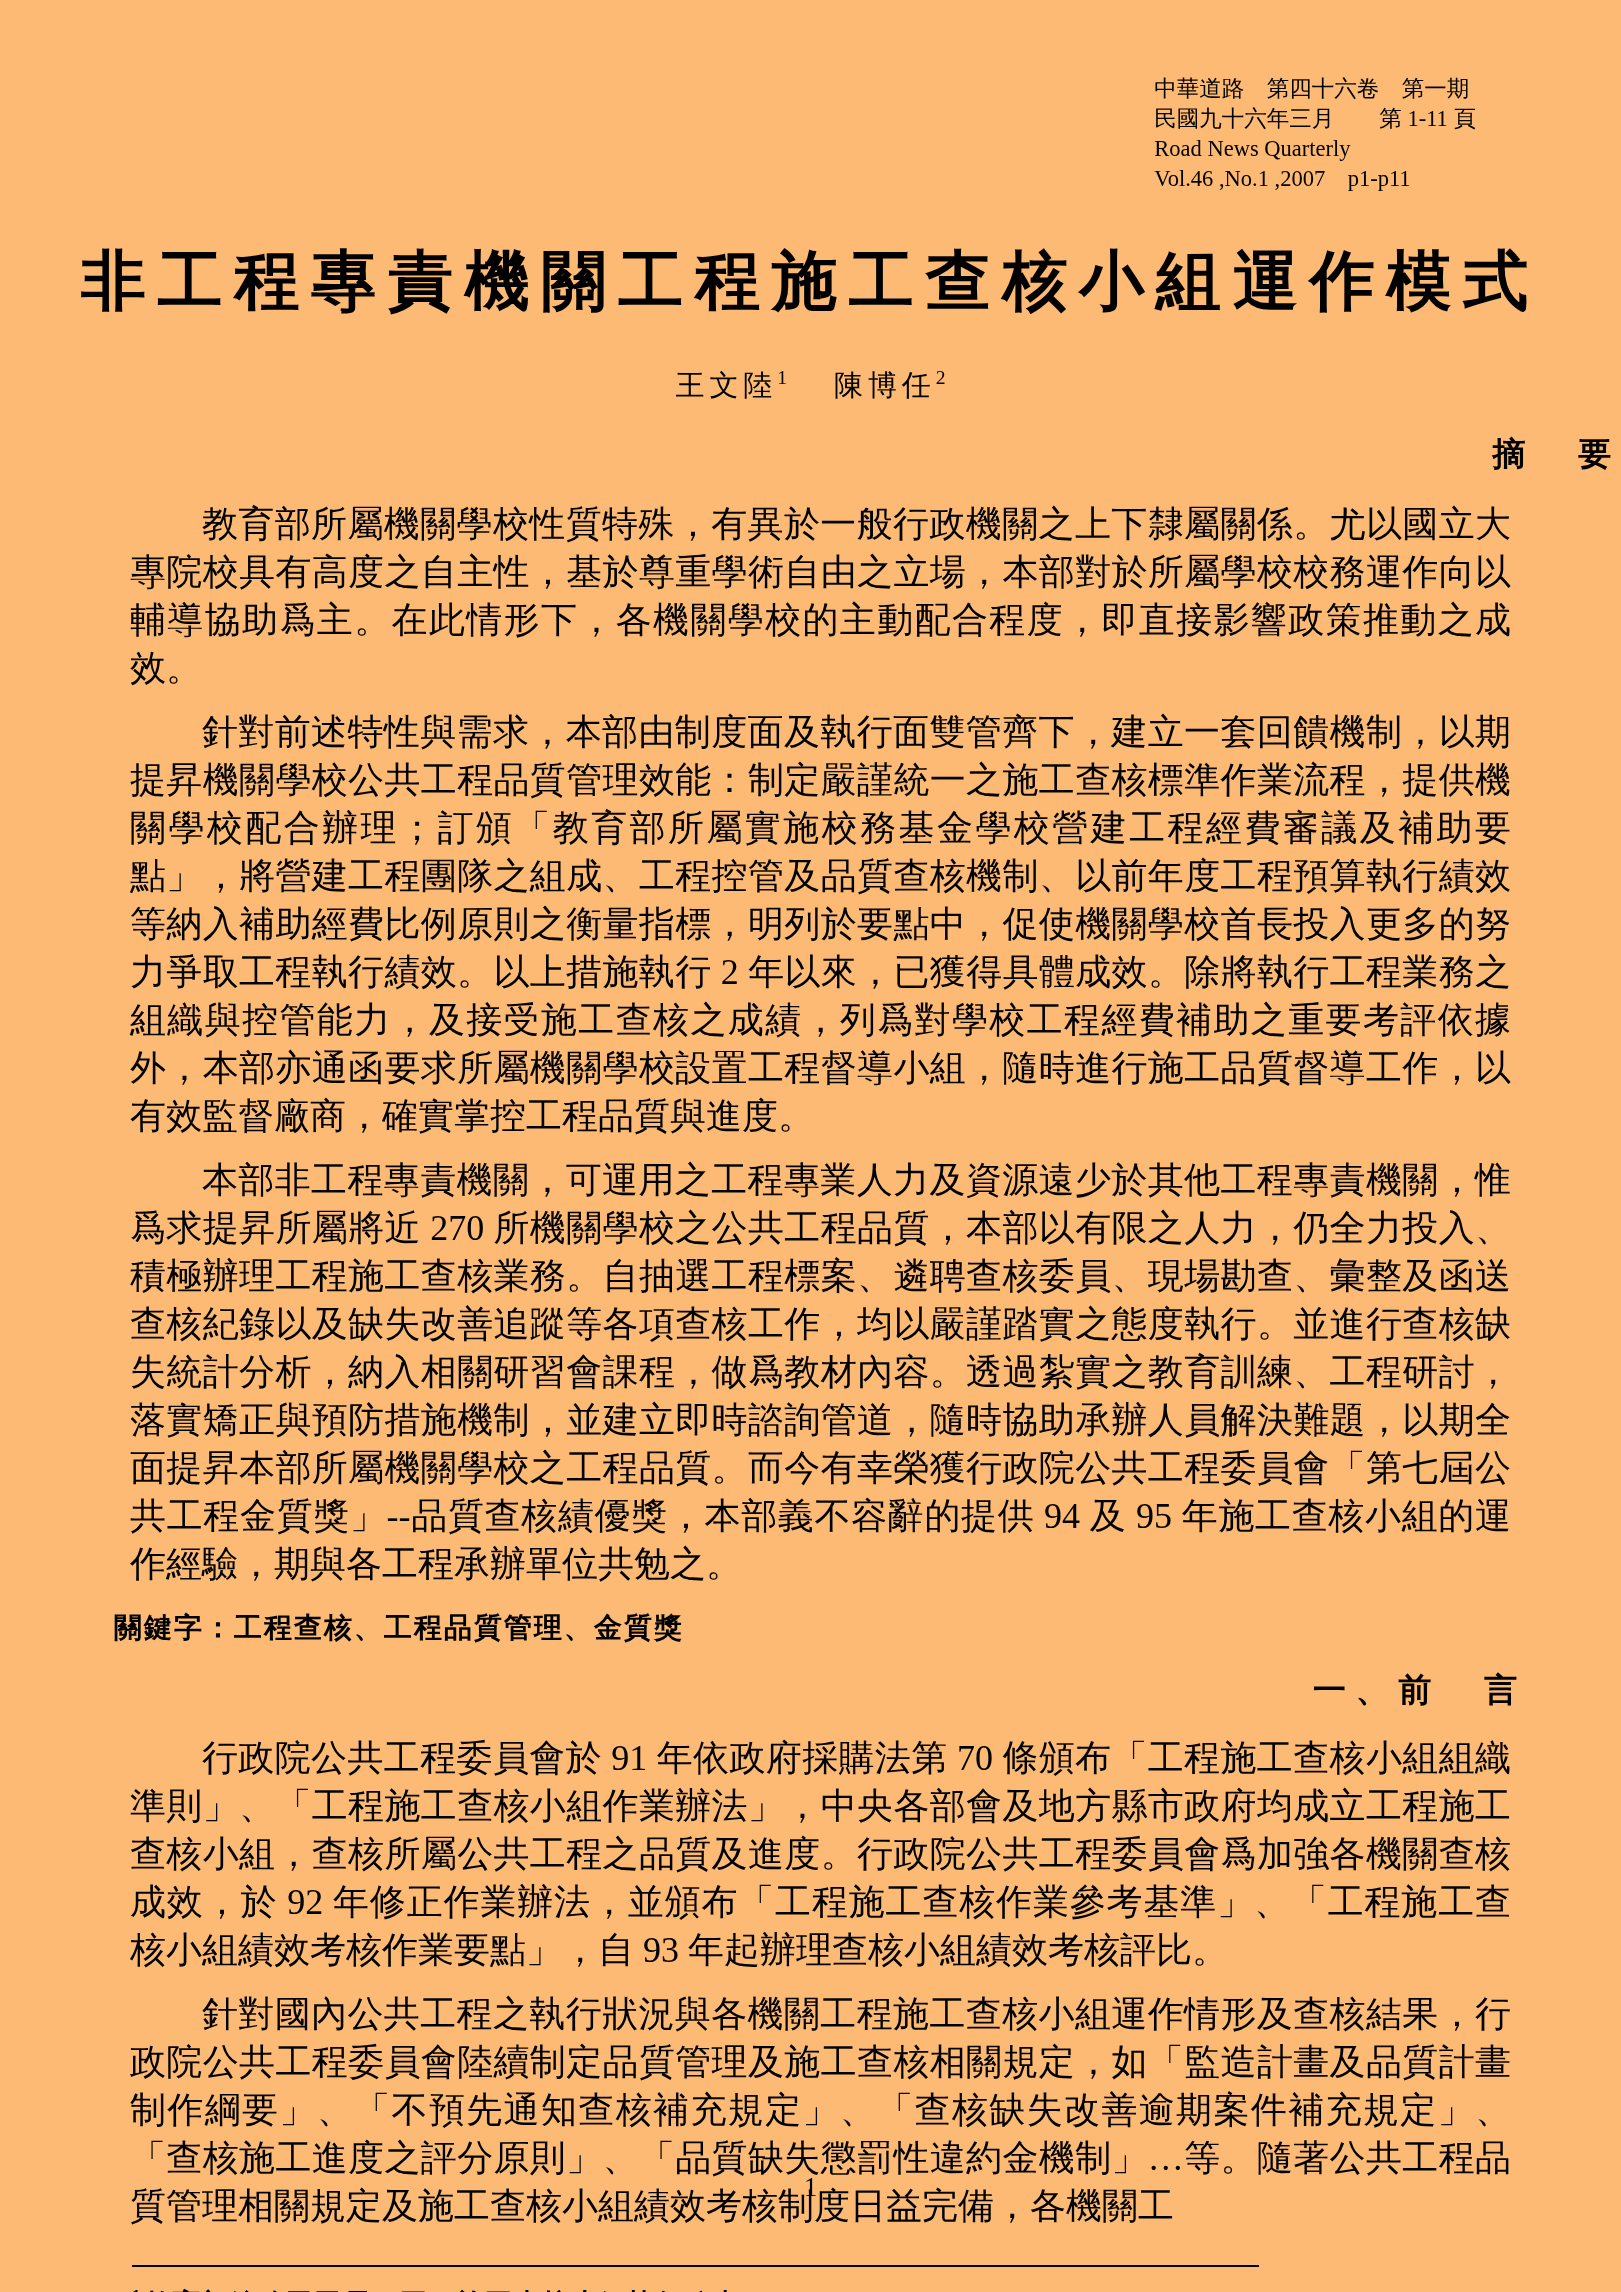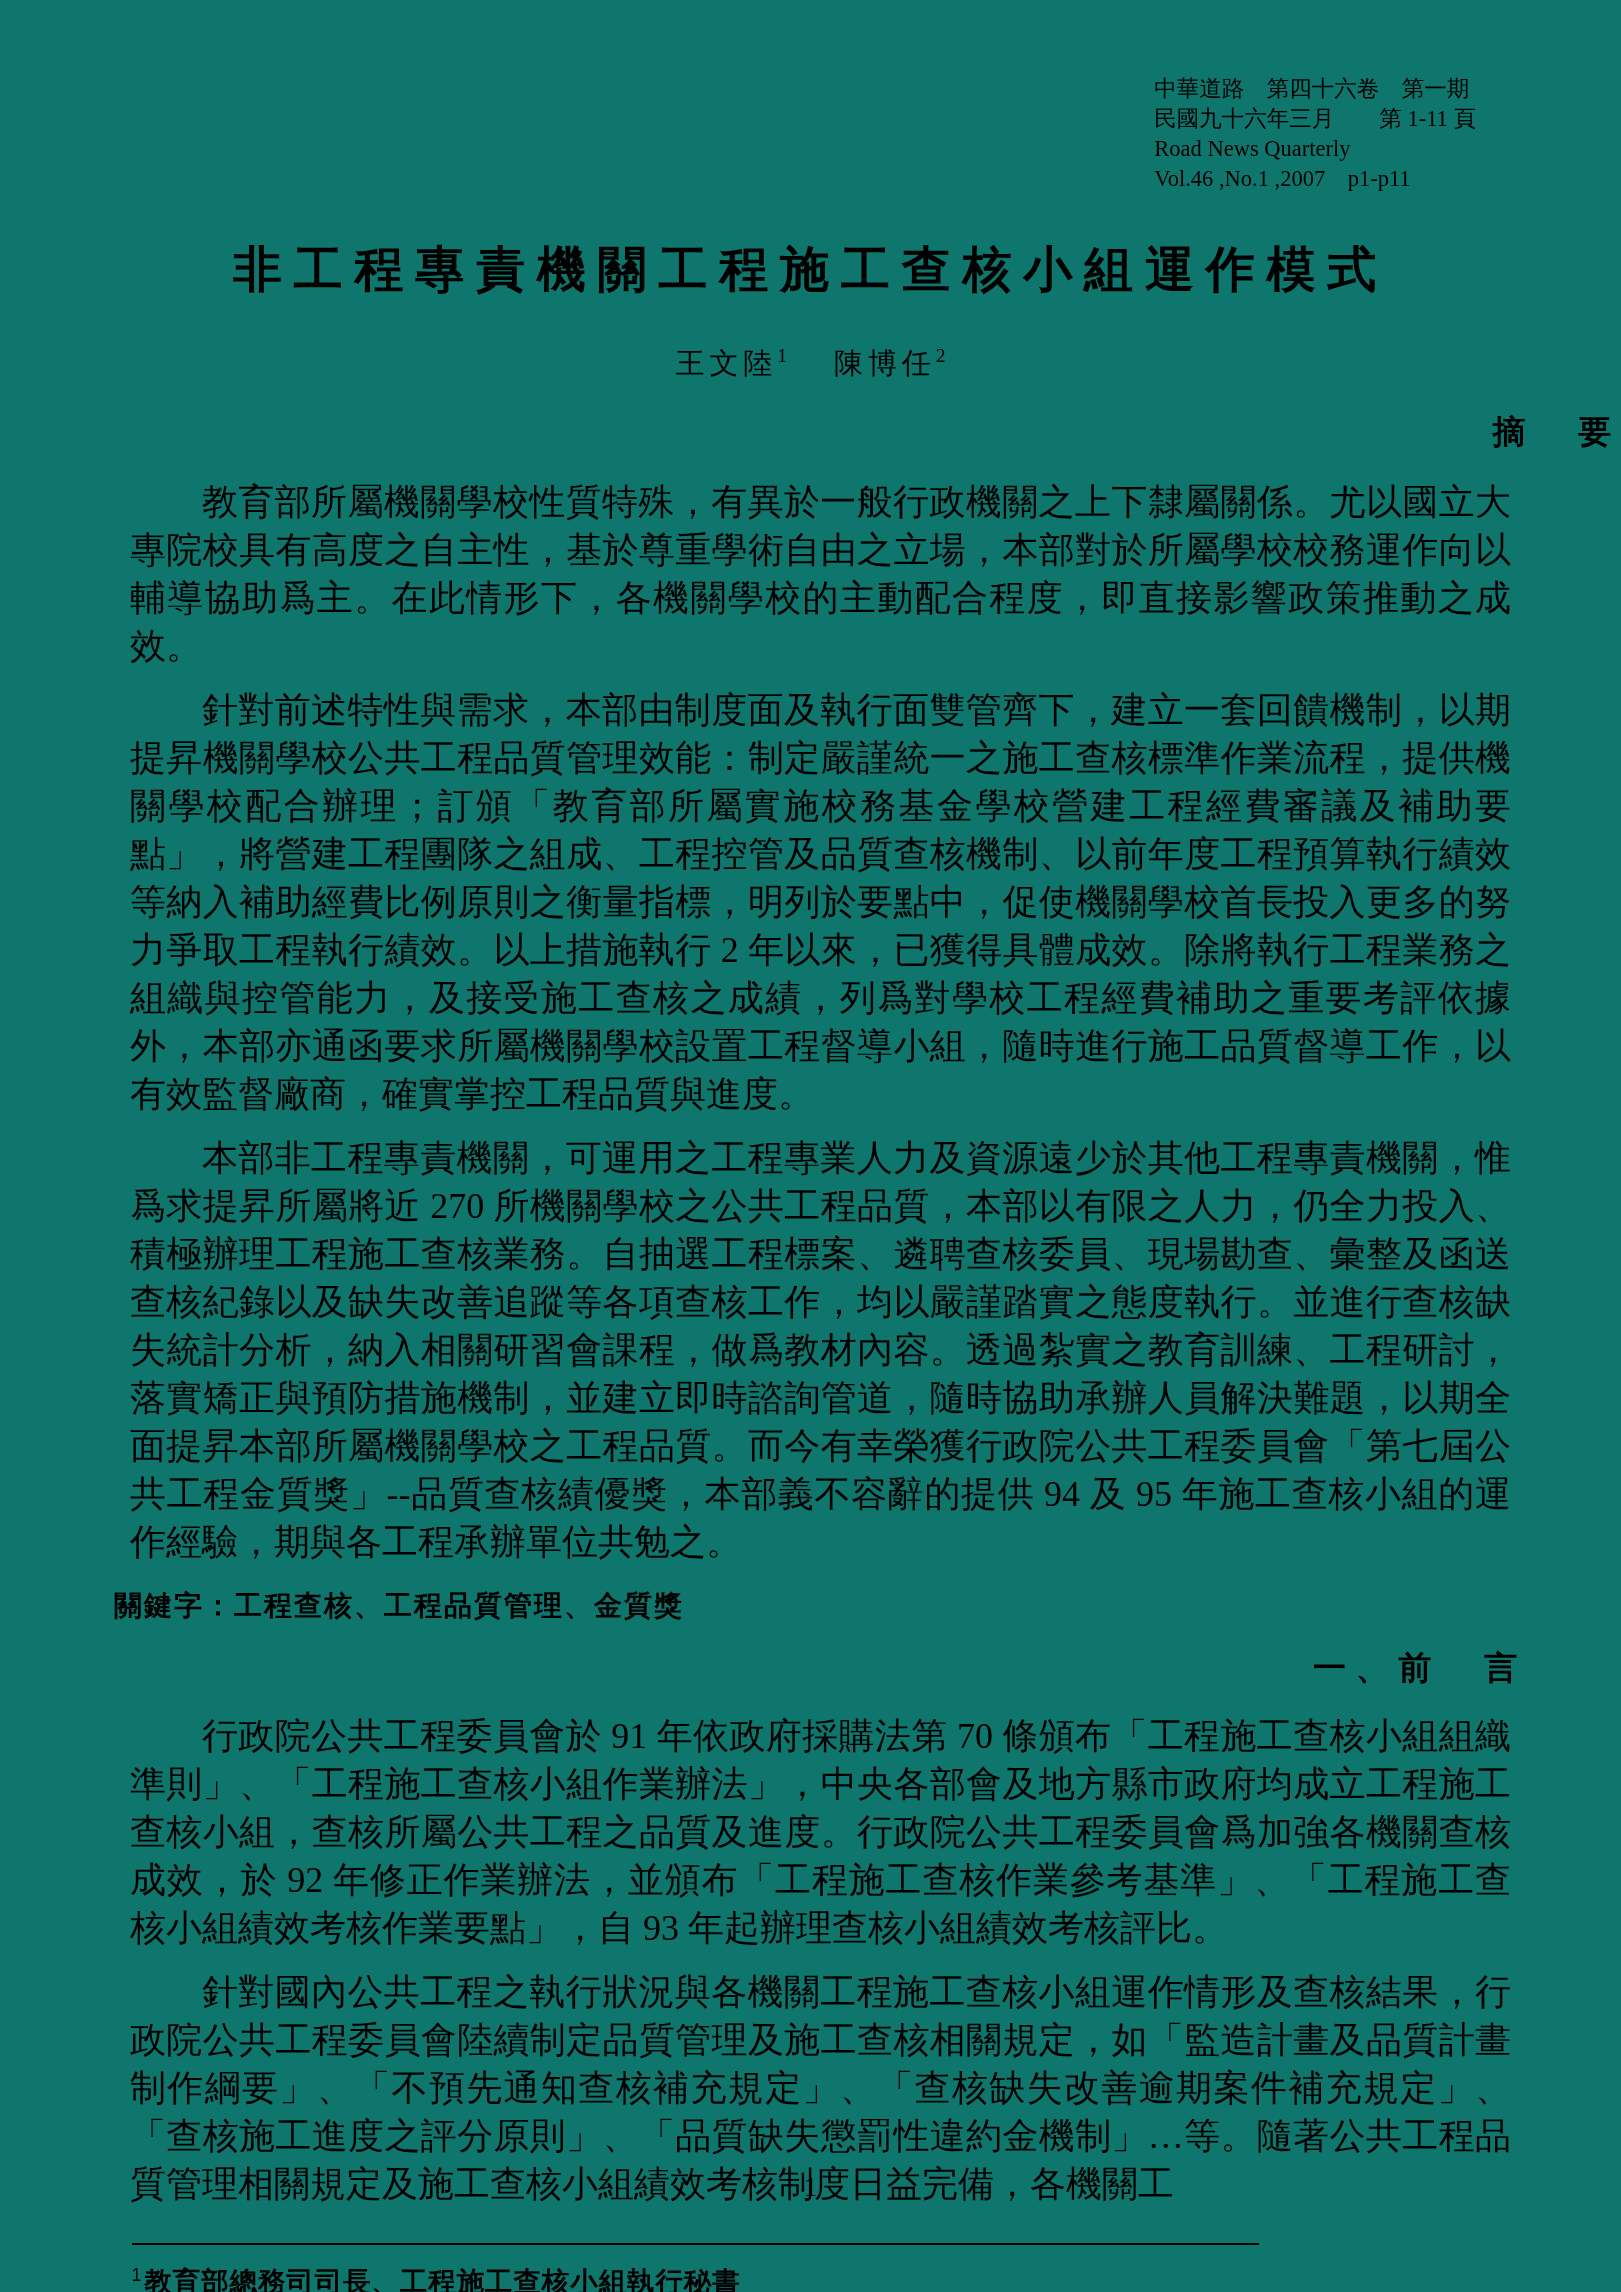--- a/index.html
+++ b/index.html
@@ -5,37 +5,37 @@
   html, body {
     margin: 0;
     padding: 0;
     background: #e8e8e8;
   }
   .page {
     position: relative;
     width: 1621px;
     height: 2293px;
     margin: 0 auto;
-    background: #0f766e;
+    background: #fdba74;
     color: #000000;
     font-family: "Liberation Serif", "DejaVu Serif", serif;
     overflow: hidden;
     box-sizing: border-box;
   }
   .journal-header {
     width: fit-content;
     margin: 74px 145px 0 auto;
     font-size: 22.5px;
     line-height: 30px;
     text-align: left;
   }
   .paper-title {
     margin: 43px 0 0 0;
     text-align: center;
-    font-size: 49px;
+    font-size: 65px;
     font-weight: bold;
     letter-spacing: 11.8px;
     font-family: "Liberation Serif", "DejaVu Serif", serif;
   }
   .authors-line {
     margin-top: 41px;
     text-align: center;
     font-size: 29px;
     letter-spacing: 4.9px;
   }

